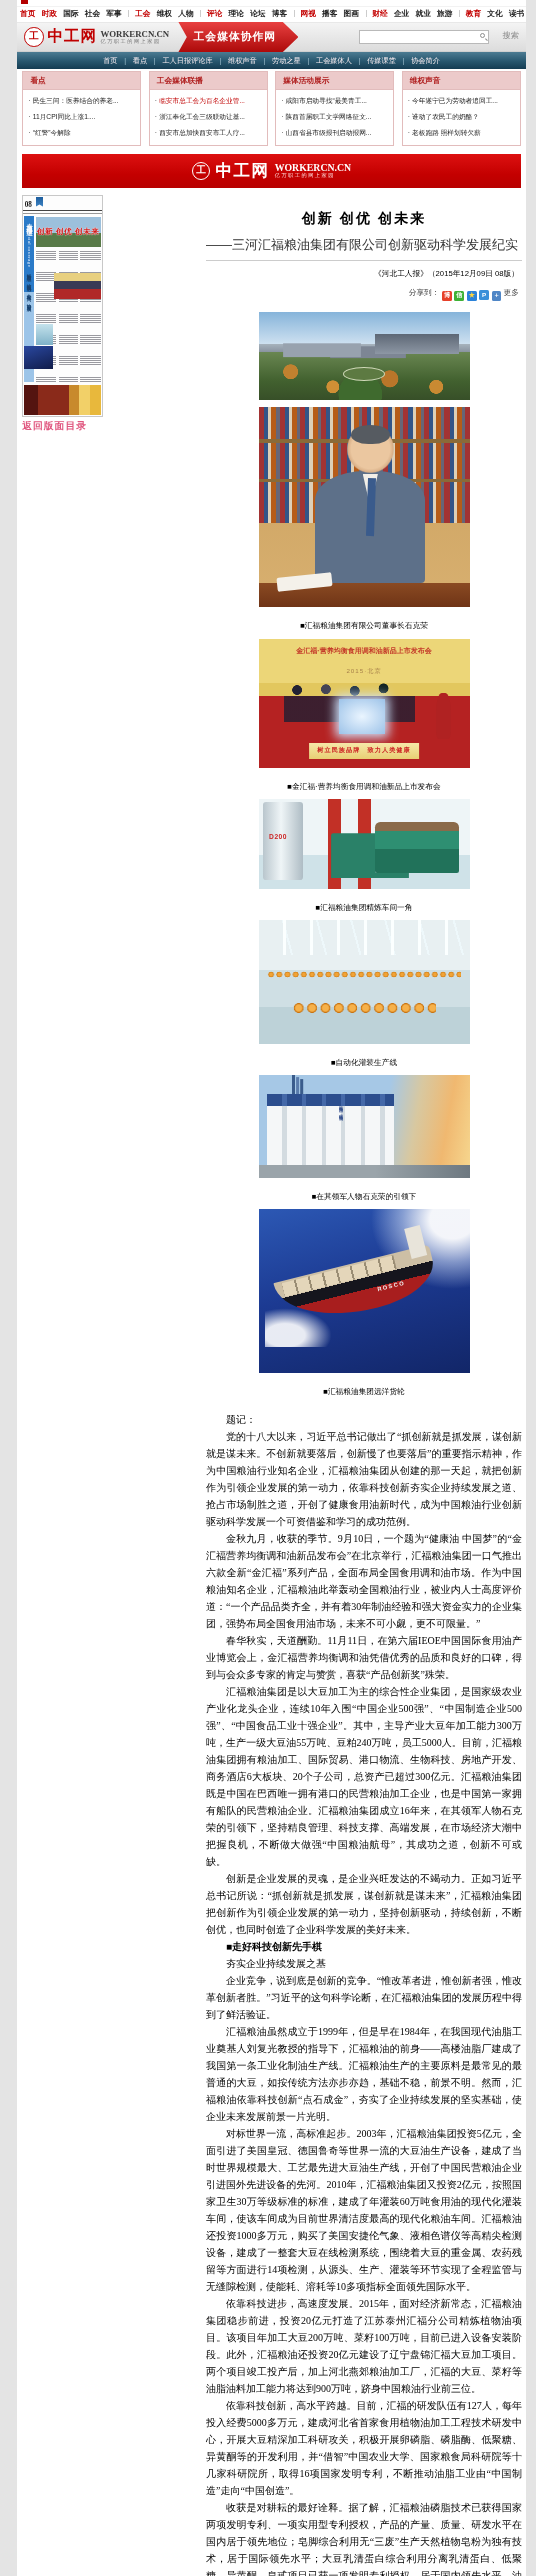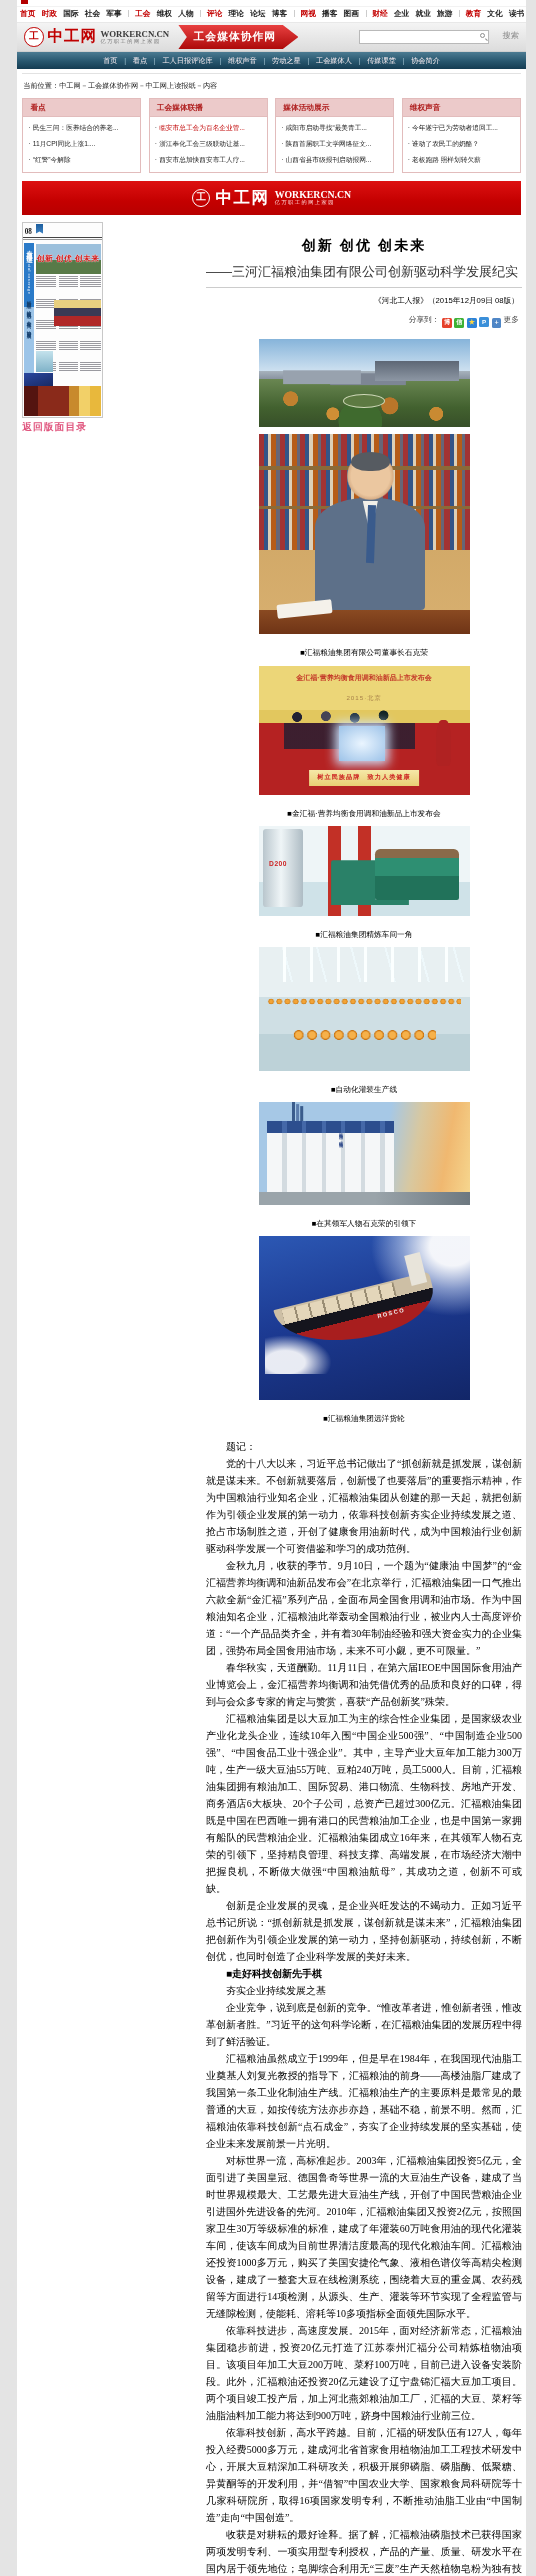--- a/index.html
+++ b/index.html
@@ -16,21 +16,21 @@
   .tn.gsep::before{content:"";position:absolute;left:-6.7px;top:1.5px;height:6.7px;border-left:0.5px solid #ccc}
   
   .hd{height:30px;background:linear-gradient(180deg,#f4f4f4,#dcdcdc);border-top:0.5px solid #e8e8e8;border-bottom:0.5px solid #cfcfcf;display:flex;align-items:center;padding:0 7.2px;gap:9.3px}
   .logo{display:flex;align-items:center;gap:3.6px;text-decoration:none}
   .emblem{width:19.6px;height:19.6px;border:1.5px solid #c00000;border-radius:50%;display:flex;align-items:center;justify-content:center;background:#fff}
   .emblem b{color:#c00000;font-size:9.8px;font-family:"Liberation Serif",serif}
   .logo-cn{color:#c00000;font-size:15.5px;font-weight:bold;font-family:"Liberation Serif",serif;letter-spacing:1px}
   .logo-col{display:flex;flex-direction:column;line-height:1.15}
   .logo-col b{color:#3a3a3a;font-size:8.8px;font-family:"Liberation Serif",serif}
   .logo-col em{font-style:normal;color:#777;font-size:5.2px;letter-spacing:1.5px}
-  .ribbon{min-width:120px;height:24px;background:linear-gradient(180deg,#e84040,#ad0a0a);clip-path:polygon(0 0,87% 0,100% 50%,87% 100%,0 100%,7% 50%);display:flex;align-items:center;justify-content:center}
+  .ribbon{min-width:120px;height:30px;background:linear-gradient(180deg,#e84040,#ad0a0a);clip-path:polygon(0 0,87% 0,100% 50%,87% 100%,0 100%,7% 50%);display:flex;align-items:center;justify-content:center}
   .ribbon span{color:#fff;font-size:10.8px;font-weight:bold;letter-spacing:1px;padding-right:7.2px}
   .search{margin-left:auto;display:flex;align-items:flex-start;gap:13.4px}
   .search-box{position:relative;display:inline-block}
   .search-input{width:130px;height:13.4px;border:0.5px solid #b9b9b9;background:#fff;padding:0 14.4px 0 4.1px;font-size:6.7px}
   .mag{position:absolute;right:4.1px;top:3.1px;width:5.2px;height:5.2px;border:1px solid #8f8f8f;border-radius:50%}
   .mag::after{content:"";position:absolute;left:4.6px;top:4.6px;width:2.6px;height:1px;background:#8f8f8f;transform:rotate(45deg)}
   .search-btn{color:#8a8a8a;font-size:8.2px;text-decoration:none}
   
   .subnav{height:17.5px;background:linear-gradient(180deg,#4c7b92 0%,#27566e 55%,#143c52 100%);text-align:center;line-height:17.5px;white-space:nowrap}
   .sn{color:#fbeff2;font-size:7.2px;text-decoration:none}
@@ -49,21 +49,21 @@
   .banner{height:34px;margin:8.2px 5.2px 0;background:linear-gradient(180deg,#dd1111 0%,#c40000 60%,#b80000 100%);display:flex;align-items:center;justify-content:center;gap:5.2px}
   .banner .emblem{border-color:#fff;background:transparent;width:18.5px;height:18.5px}
   .banner .emblem b{color:#fff}
   .b-cn{color:#fff;font-size:16.5px;font-weight:bold;font-family:"Liberation Serif",serif;letter-spacing:1.5px}
   .b-col{display:flex;flex-direction:column;line-height:1.15}
   .b-col b{color:#fff;font-size:9.8px;font-family:"Liberation Serif",serif}
   .b-col em{font-style:normal;color:#ffd9d9;font-size:5.2px;letter-spacing:1.5px}
   
   .article-wrap{position:relative;padding:6.2px 3.1px 31px 189px}
   .paper-wrap{position:absolute;left:5.2px;top:7.2px;width:81px}
-  .paper{position:relative;height:196px;background:#fdfdfd;border:0.5px solid #c8c8c8;overflow:hidden;cursor:pointer}
+  .paper{position:relative;height:222px;background:#fdfdfd;border:0.5px solid #c8c8c8;overflow:hidden;cursor:pointer}
   .p-no{position:absolute;top:4.6px;left:1.5px;font:bold 7.2px "Liberation Serif",serif;color:#111}
   .p-flag{position:absolute;top:0.5px;left:12.4px;width:7.7px;height:10.3px;background:linear-gradient(180deg,#1d5e9e,#3f84c4);clip-path:polygon(0 0,100% 0,100% 100%,50% 78%,0 100%)}
   .p-rule{position:absolute;top:14.4px;left:0;right:0;height:3.1px;border-top:1px solid #444;border-bottom:0.5px solid #999}
   .p-strip{position:absolute;top:19.6px;left:1px;width:9.8px;bottom:34px;background:linear-gradient(180deg,#2a7ac8 0 46%,#9cc4e8 46% 100%);text-align:center;overflow:hidden}
   .p-strip span{display:block;writing-mode:vertical-rl;text-orientation:upright;margin:2.1px auto 0}
   .p-col{color:#fff;font-size:6.2px;font-weight:bold;letter-spacing:2.1px}
   .p-colen{color:#eaf3ff;font-size:4.1px;letter-spacing:0.5px;text-orientation:mixed!important}
   .p-slogan{color:#16406e;font-size:4.6px;font-weight:bold;letter-spacing:1px}
   .p-head{position:absolute;top:20.6px;left:12.4px;right:1.5px;height:30px;background:linear-gradient(180deg,#9cc0dc 0 55%,#587a48 55% 100%);display:flex;align-items:center;justify-content:center}
   .p-head span{color:#d01818;font-size:7.7px;font-weight:bold;letter-spacing:0.5px;text-shadow:0 0 1px #fff,0 0 1px #fff}
@@ -176,21 +176,20 @@
         <span class="mag"></span>
       </span>
       <a class="search-btn" href="#">搜索</a>
     </div>
   </header>
 
   <nav class="subnav">
     
   <a class="sn" href="#">首页</a><a class="sn" href="#">看点</a><a class="sn" href="#">工人日报评论库</a><a class="sn" href="#">维权声音</a><a class="sn" href="#">劳动之星</a><a class="sn" href="#">工会媒体人</a><a class="sn" href="#">传媒课堂</a><a class="sn" href="#">协会简介</a></nav>
 
-  <div class="crumb">当前位置：中工网－工会媒体协作网－中工网上读报纸－内容</div>
 
   <div class="hotboxes">
 
       <section class="hbox">
         <h3 class="hbox-t">看点</h3>
         <ul class="hbox-l">
 
         <li class="hbox-i">民生三问：医养结合的养老...</li>
           <li class="hbox-i">11月CPI同比上涨1....</li>
           <li class="hbox-i">“红警”今解除</li>

